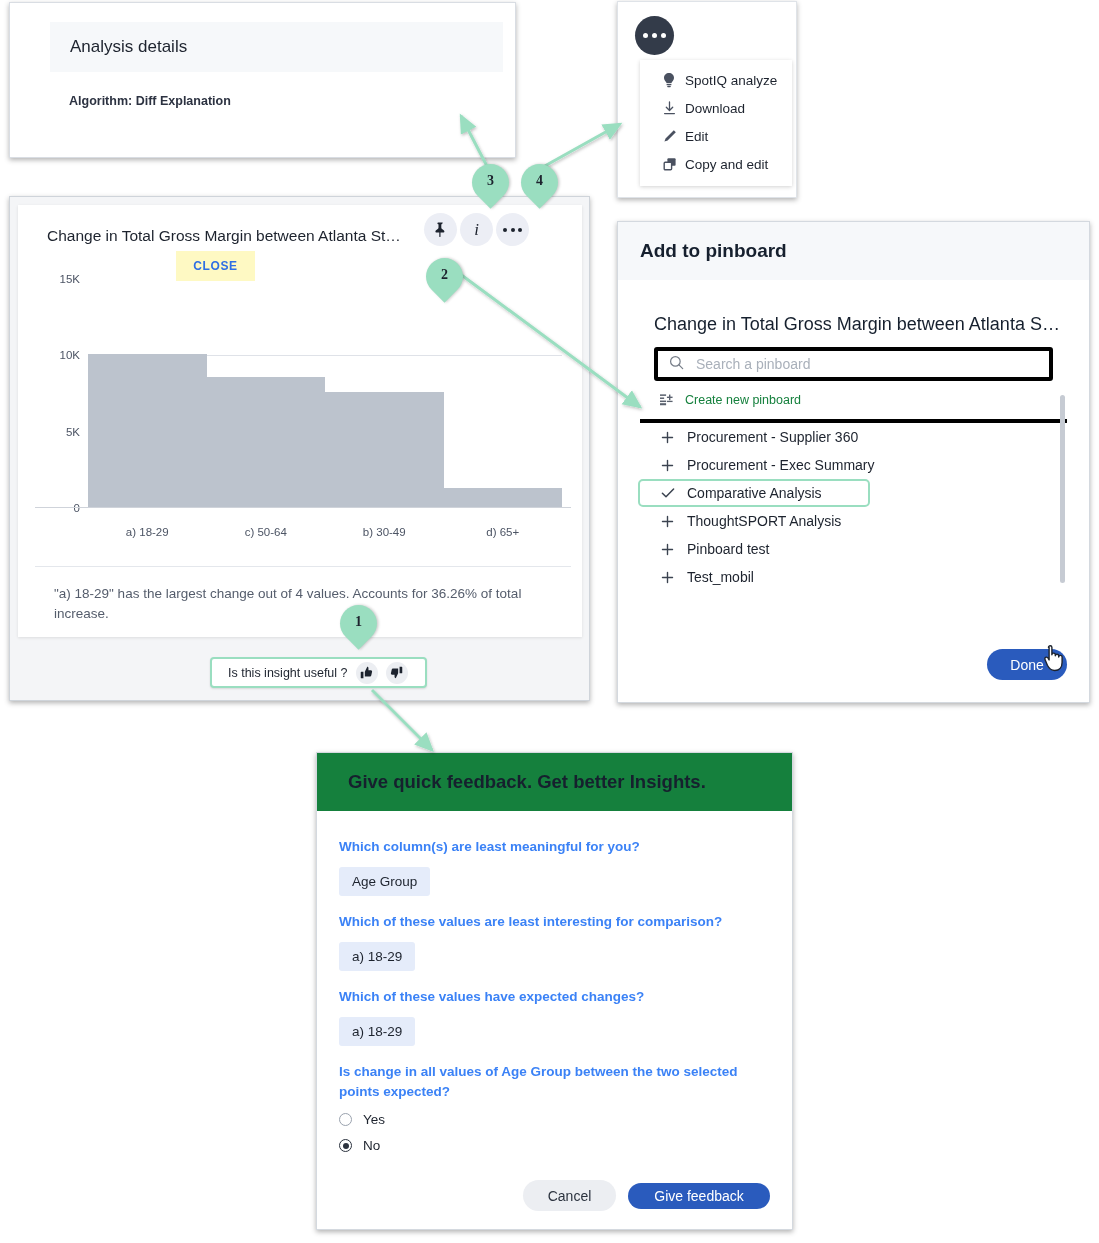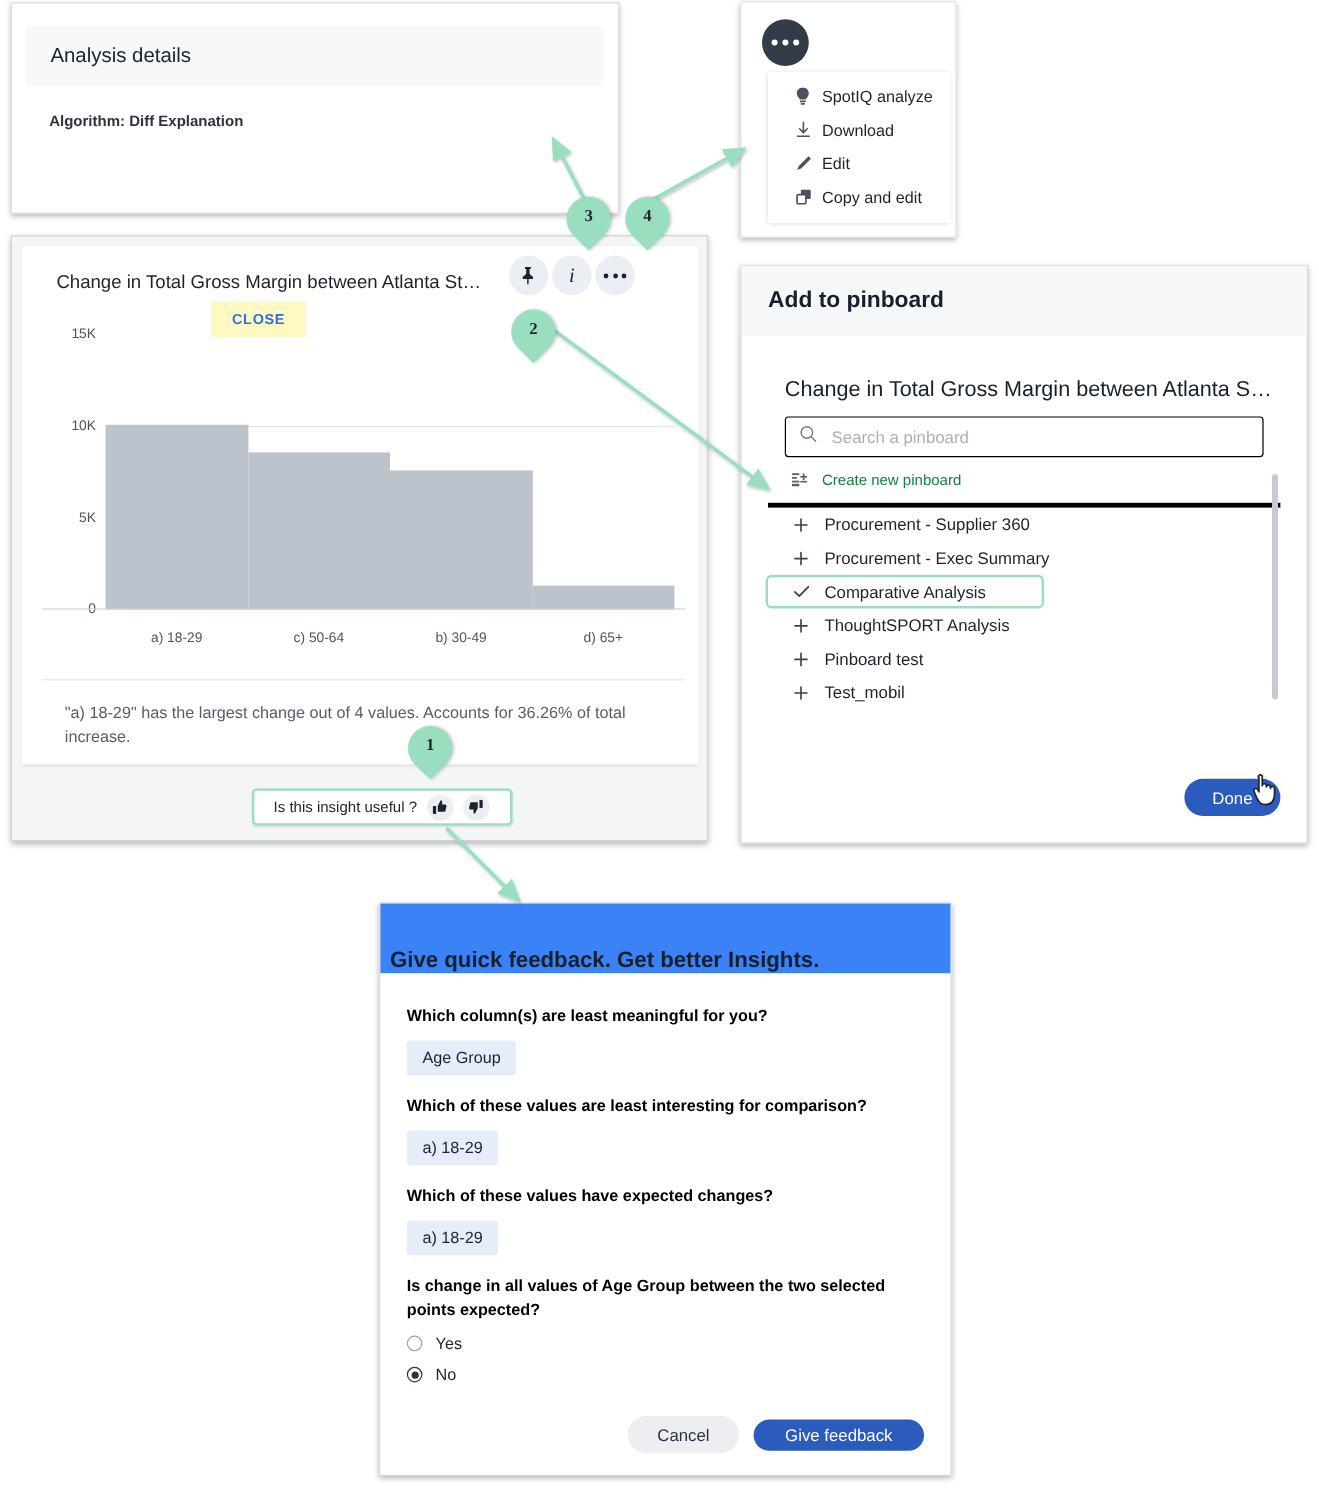--- a/index.html
+++ b/index.html
@@ -8,21 +8,21 @@
     width:1099px; height:1243px;
     background:#ffffff;
     font-family:"Liberation Sans", sans-serif;
     position:relative;
     overflow:hidden;
     color:#1d232e;
   }
   .panel { position:absolute; background:#fff; box-shadow:0 2px 5px rgba(0,0,0,0.30); }
 
   
-  #analysis-details { left:9px; top:2px; width:507px; height:176px; border:1px solid #d9dde3; }
+  #analysis-details { left:9px; top:2px; width:507px; height:156px; border:1px solid #d9dde3;padding-left:28px; }
   #analysis-details .ad-head {
     margin:19px 12px 0 12px; height:50px; background:#f6f8fa;
     display:flex; align-items:center; padding-left:20px;
   }
   #analysis-details .ad-title { font-size:17px; color:#1d232e; }
   #analysis-details .ad-body { padding:22px 0 0 31px; font-size:12.5px; font-weight:bold; color:#2c3241; }
 
   
   #more-menu-panel { left:617px; top:1px; width:180px; height:197px; border:1px solid #dfe3e8; }
   .mm-dotbtn { position:absolute; left:8px; top:8px; width:56px; height:50px; background:#fff; display:flex; align-items:center; justify-content:center;}
@@ -65,38 +65,38 @@
                 box-shadow:0 1px 2px rgba(0,0,0,.12);margin-left:40px;}
   .useful-label { font-size:12.5px; color:#1d232e; }
   .tbtn { width:22px; height:22px; border-radius:50%; background:#eceef2; display:flex; align-items:center; justify-content:center; }
   .tbtn svg { display:block; }
 
   
   #pinboard-panel { left:617px; top:221px; width:473px; height:482px; border:1px solid #d4d9df; }
   .pb-head { height:58px; background:#f6f8fa; display:flex; align-items:center; padding-left:22px; }
   .pb-head-title { font-size:19px; font-weight:bold; color:#16202e; }
   .pb-sub { margin:34px 0 0 36px; font-size:18px; color:#16202e; }
-  .pb-search { margin:12px 36px 0 36px; height:34px; border:1px solid #000000; border-radius:3px; display:flex; align-items:center; padding-left:11px; gap:10px; }
+  .pb-search { margin:12px 36px 0 36px; height:34px; border:4px solid #000000; border-radius:3px; display:flex; align-items:center; padding-left:11px; gap:10px; }
   .pb-search input { border:0; outline:0; font-size:14px; font-family:inherit; color:#1d232e; flex:1; background:transparent; }
   .pb-search input::placeholder { color:#a9b0ba; }
   .pb-list { position:relative; margin:12px 22px 0 22px; }
   .pb-create { display:flex; align-items:flex-start; height:30px; padding-left:20px; gap:10px; border-bottom:4px solid #000000; font-size:12.5px; color:#15803d; }
   .pb-row { display:flex; align-items:center; height:28px; padding-left:20px; gap:12px; font-size:14px; color:#1d232e; }
   .pb-row .pico { width:15px; color:#3b4350; display:flex; align-items:center; justify-content:center; }
   .pb-row.sel { background:#fff; border:2px solid #9adec0; border-radius:5px; width:232px; height:28px; margin-left:-2px; }
   .pb-scroll { position:absolute; right:2px; top:2px; width:5px; height:188px; background:#c6cbd3; border-radius:3px; }
   .pb-done { position:absolute; right:22px; bottom:22px; width:80px; height:31px; border-radius:16px; background:#2a5bbd;
              color:#fff; font-size:14px; display:flex; align-items:center; justify-content:center; }
 
   
   #feedback-panel { left:316px; top:752px; width:477px; height:478px; border:1px solid #d4d9df; }
-  .fb-head { height:58px; background:#3b82f6; display:flex; align-items:flex-end; padding-left:8px; }
+  .fb-head { height:58px; background:#15803d; display:flex; align-items:center; padding-left:31px; }
   .fb-head-title { font-size:18.5px; font-weight:bold; color:#16202e; }
   .fb-body { padding:26px 22px 0 22px; }
-  .fb-q { font-size:13.5px; font-weight:bold; color:#000000; margin-bottom:10px; line-height:20px; }
+  .fb-q { font-size:13.5px; font-weight:bold; color:#3b82f6; margin-bottom:10px; line-height:20px; }
   .fb-chip { display:inline-block; background:#e5ecfa; border-radius:3px; padding:7px 13px; font-size:13.5px; color:#1d232e; margin-bottom:16px; }
   .fb-radio-row { display:flex; align-items:center; gap:11px; margin-bottom:11px; font-size:13.5px; color:#1d232e; }
   .radio { width:13px; height:13px; border-radius:50%; border:1px solid #9aa2ae; display:flex; align-items:center; justify-content:center; }
   .radio.on { border:1px solid #2c333f; }
   .radio.on::after { content:''; width:6px; height:6px; border-radius:50%; background:#2c333f; }
   .fb-actions { position:absolute; right:22px; bottom:18px; display:flex; gap:12px; align-items:center; }
   .btn-cancel { width:93px; height:31px; border-radius:16px; background:#eceef2; color:#2c333f; font-size:14px; display:flex; align-items:center; justify-content:center; }
   .btn-give { width:142px; height:26px; border-radius:16px; background:#2a5bbd; color:#fff; font-size:14px; display:flex; align-items:center; justify-content:center; }
 
   

